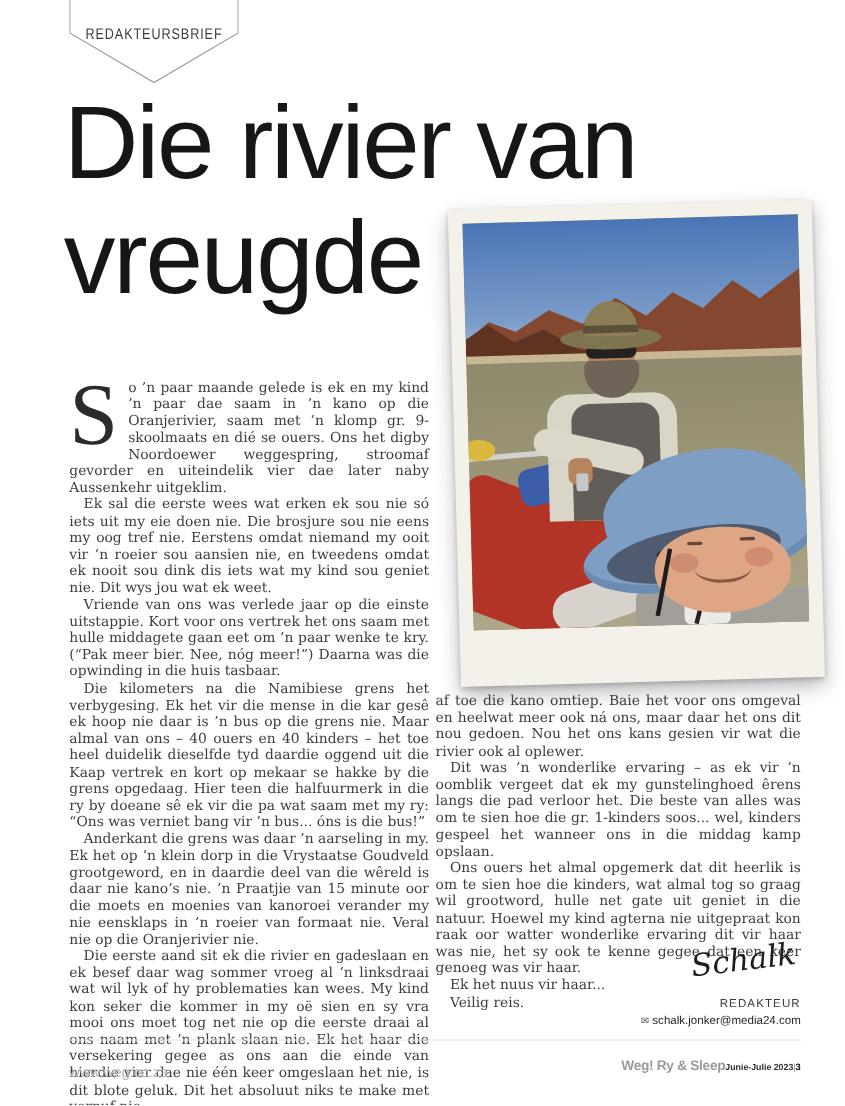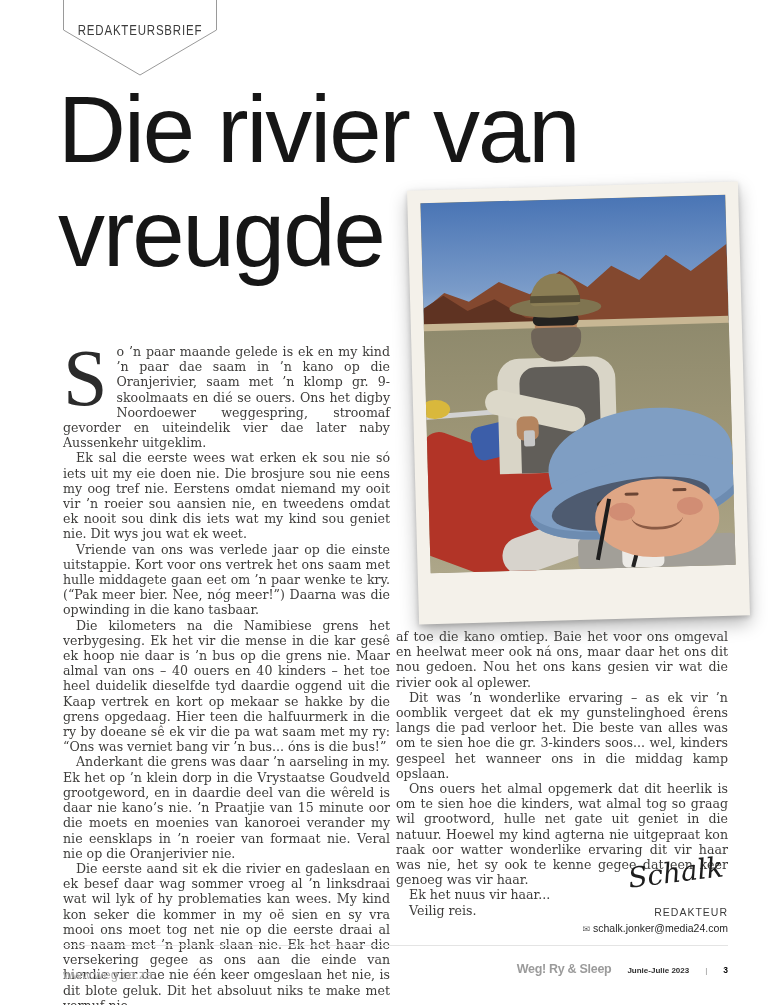--- a/index.html
+++ b/index.html
@@ -86,21 +86,21 @@
   .role{position:absolute;right:40px;top:906px;font-family:"Liberation Sans",sans-serif;
         font-size:10.5px;letter-spacing:1px;color:#3a3a3a;}
   .email-row{position:absolute;right:40px;top:922px;font-family:"Liberation Sans",sans-serif;
         font-size:10.5px;color:#262626;}
   .email-row .icn{font-size:9px;color:#555;margin-right:3px;}
 
   
   .footer-rule{position:absolute;left:63px;top:945px;width:665px;height:1px;background:#e4e4e4;}
   .footer-web{position:absolute;left:63px;top:967px;font-family:"Liberation Sans",sans-serif;
         font-size:13px;color:#b3b3b3;}
-  .footer-right{position:absolute;right:40px;top:962px;display:flex;align-items:baseline;gap:16px;
+  .footer-right{position:absolute;right:40px;top:962px;display:flex;align-items:baseline;gap:0;
         font-family:"Liberation Sans",sans-serif;}
   .mag-logo{font-size:12.5px;font-weight:bold;color:#9b9b9b;letter-spacing:-0.3px;}
   .issue{font-size:8px;font-weight:700;color:#2e2e2e;}
   .sep{font-size:8px;color:#8a8a8a;}
   .pageno{font-size:8.5px;font-weight:800;color:#000;}
 </style>
 </head>
 <body>
 
 <div class="page">
@@ -153,30 +153,30 @@
       <div class="c-eye1"></div>
       <div class="c-eye2"></div>
       <div class="c-smile"></div>
       <div class="c-strap"></div>
     </div>
   </div>
 
   <div class="col col-left">
     <p><span class="dropcap">S</span><span>o ’n paar maande gelede is ek en my kind ’n paar dae saam in ’n kano op die Oranjerivier, saam met ’n klomp gr. 9-skoolmaats en dié se ouers. Ons het digby Noordoewer weggespring, stroomaf gevorder en uiteindelik vier dae later naby Aussenkehr uitgeklim.</span></p>
     <p>Ek sal die eerste wees wat erken ek sou nie só iets uit my eie doen nie. Die brosjure sou nie eens my oog tref nie. Eerstens omdat niemand my ooit vir ’n roeier sou aansien nie, en tweedens omdat ek nooit sou dink dis iets wat my kind sou geniet nie. Dit wys jou wat ek weet.</p>
-    <p>Vriende van ons was verlede jaar op die einste uitstappie. Kort voor ons vertrek het ons saam met hulle middagete gaan eet om ’n paar wenke te kry. (“Pak meer bier. Nee, nóg meer!”) Daarna was die opwinding in die kano tasbaar.</p>
+    <p>Vriende van ons was verlede jaar op die einste uitstappie. Kort voor ons vertrek het ons saam met hulle middagete gaan eet om ’n paar wenke te kry. (“Pak meer bier. Nee, nóg meer!”) Daarna was die opwinding in die huis tasbaar.</p>
     <p>Die kilometers na die Namibiese grens het verbygesing. Ek het vir die mense in die kar gesê ek hoop nie daar is ’n bus op die grens nie. Maar almal van ons – 40 ouers en 40 kinders – het toe heel duidelik dieselfde tyd daardie oggend uit die Kaap vertrek en kort op mekaar se hakke by die grens opgedaag. Hier teen die halfuurmerk in die ry by doeane sê ek vir die pa wat saam met my ry: “Ons was verniet bang vir ’n bus... óns is die bus!”</p>
     <p>Anderkant die grens was daar ’n aarseling in my. Ek het op ’n klein dorp in die Vrystaatse Goudveld grootgeword, en in daardie deel van die wêreld is daar nie kano’s nie. ’n Praatjie van 15 minute oor die moets en moenies van kanoroei verander my nie eensklaps in ’n roeier van formaat nie. Veral nie op die Oranjerivier nie.</p>
     <p>Die eerste aand sit ek die rivier en gadeslaan en ek besef daar wag sommer vroeg al ’n linksdraai wat wil lyk of hy problematies kan wees. My kind kon seker die kommer in my oë sien en sy vra mooi ons moet tog net nie op die eerste draai al ons naam met ’n plank slaan nie. Ek het haar die versekering gegee as ons aan die einde van hierdie vier dae nie één keer omgeslaan het nie, is dit blote geluk. Dit het absoluut niks te make met vernuf nie.</p>
 
   </div>
 
   <div class="col col-right">
     <p>af toe die kano omtiep. Baie het voor ons omgeval en heelwat meer ook ná ons, maar daar het ons dit nou gedoen. Nou het ons kans gesien vir wat die rivier ook al oplewer.</p>
-    <p>Dit was ’n wonderlike ervaring – as ek vir ’n oomblik vergeet dat ek my gunstelinghoed êrens langs die pad verloor het. Die beste van alles was om te sien hoe die gr. 3-kinders soos... wel, kinders gespeel het wanneer ons in die middag kamp opslaan.</p>
+    <p>Dit was ’n wonderlike ervaring – as ek vir ’n oomblik vergeet dat ek my gunstelinghoed êrens langs die pad verloor het. Die beste van alles was om te sien hoe die gr. 1-kinders soos... wel, kinders gespeel het wanneer ons in die middag kamp opslaan.</p>
     <p>Ons ouers het almal opgemerk dat dit heerlik is om te sien hoe die kinders, wat almal tog so graag wil grootword, hulle net gate uit geniet in die natuur. Hoewel my kind agterna nie uitgepraat kon raak oor watter wonderlike ervaring dit vir haar was nie, het sy ook te kenne gegee dat een keer genoeg was vir haar.</p>
     <p>Ek het nuus vir haar...</p>
     <p>Veilig reis.</p>
   </div>
 
   <div class="signature">Schalk</div>
   <div class="role">REDAKTEUR</div>
   <div class="email-row">
     <span class="icn">✉</span><span>schalk.jonker@media24.com</span>
   </div>

